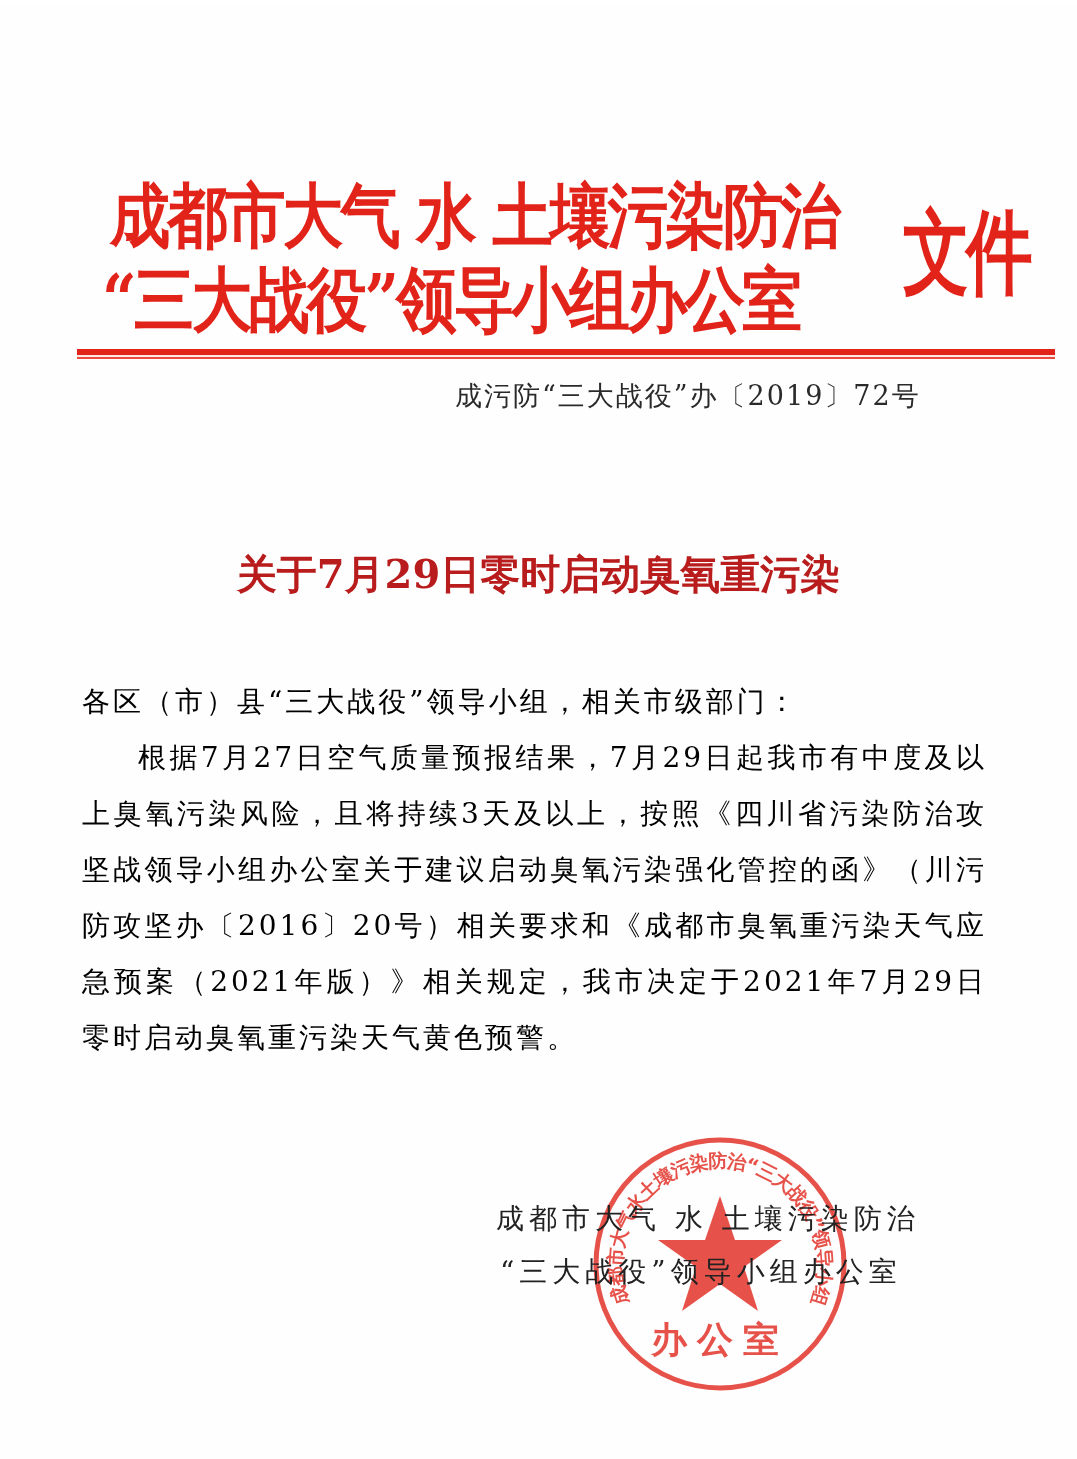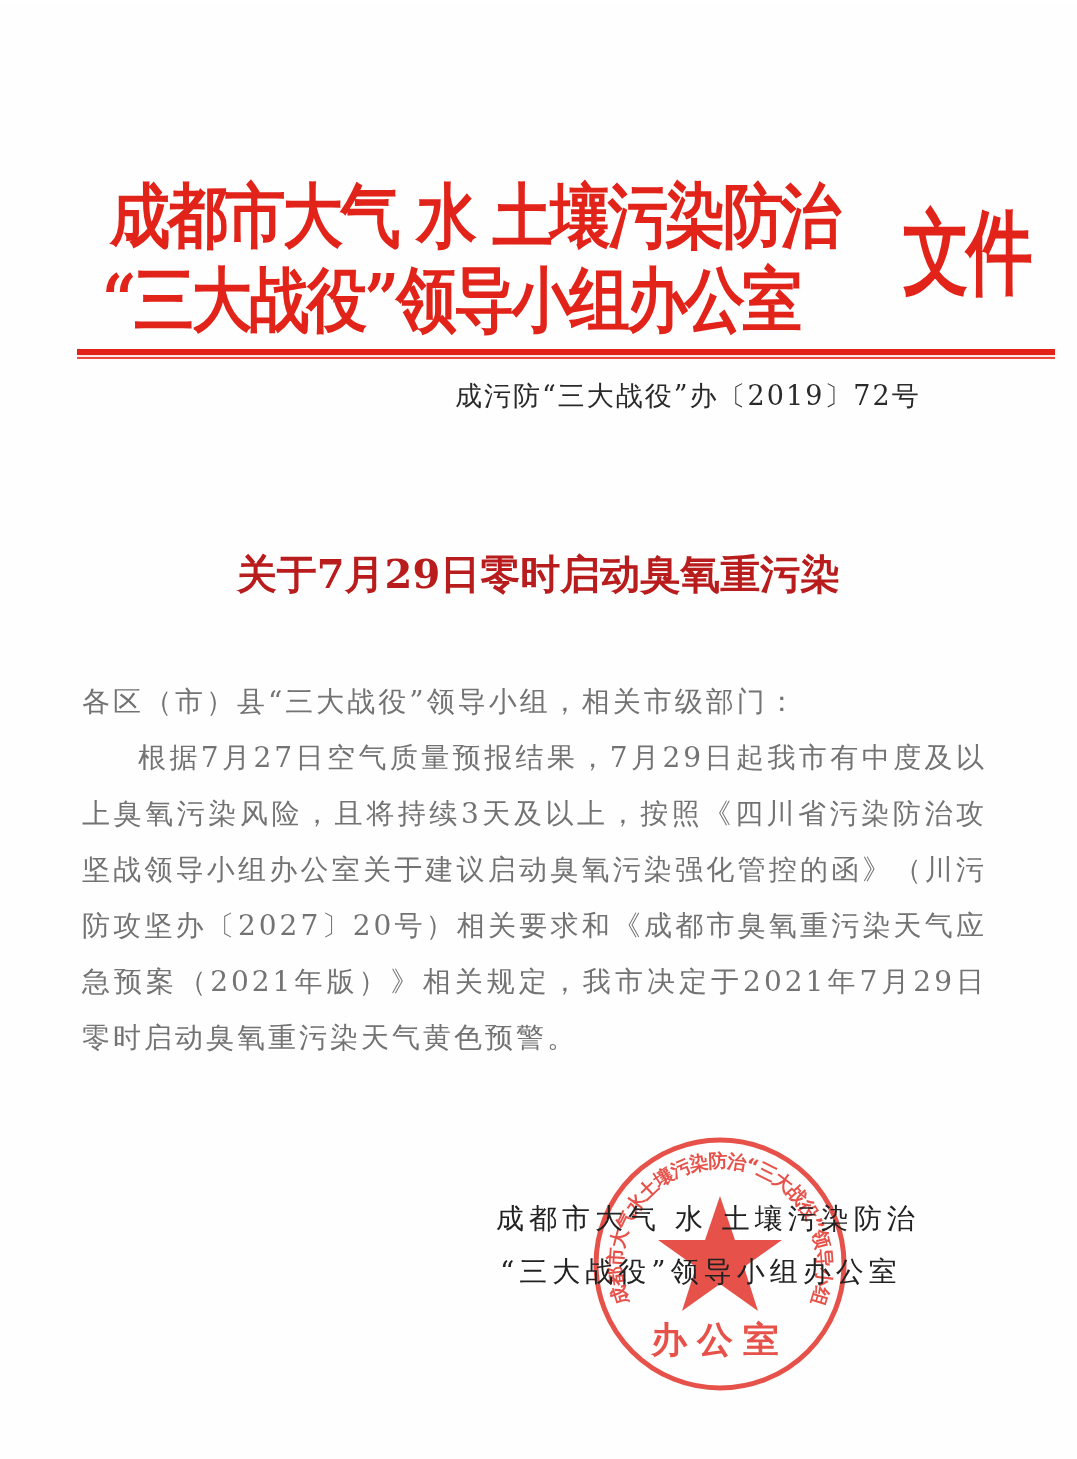--- a/index.html
+++ b/index.html
@@ -117,21 +117,21 @@
     }
 
     
     .body {
       position: absolute;
       left: 82px;
       top: 668px;
       width: 905px;
       font-size: 28px;
       line-height: 56px;
-      color: #737373;
+      color: #000000;
       letter-spacing: 3px;
     }
     .salutation {
       display: block;
       white-space: nowrap;
     }
     .para {
       display: block;
       text-indent: 56px;
       text-align: justify;
@@ -184,21 +184,21 @@
   </div>
 
   <div class="doc-number">成污防“三大战役”办〔2019〕72号</div>
 
   <div class="title">
     <span>关于7月29日零时启动臭氧重污染</span>
   </div>
 
   <div class="body">
     <span class="salutation">各区（市）县“三大战役”领导小组，相关市级部门：</span>
-    <span class="para">根据7月27日空气质量预报结果，7月29日起我市有中度及以上臭氧污染风险，且将持续3天及以上，按照《四川省污染防治攻坚战领导小组办公室关于建议启动臭氧污染强化管控的函》（川污防攻坚办〔2027〕20号）相关要求和《成都市臭氧重污染天气应急预案（2021年版）》相关规定，我市决定于2021年7月29日零时启动臭氧重污染天气黄色预警。</span>
+    <span class="para">根据7月27日空气质量预报结果，7月29日起我市有中度及以上臭氧污染风险，且将持续3天及以上，按照《四川省污染防治攻坚战领导小组办公室关于建议启动臭氧污染强化管控的函》（川污防攻坚办〔2016〕20号）相关要求和《成都市臭氧重污染天气应急预案（2021年版）》相关规定，我市决定于2021年7月29日零时启动臭氧重污染天气黄色预警。</span>
   </div>
 
   <svg class="stamp" viewBox="0 0 260 260" xmlns="http://www.w3.org/2000/svg">
     <defs>
       <path id="ringPath" d="M 40 170 A 98 98 0 1 1 220 170" fill="none"></path>
     </defs>
     <circle cx="130" cy="130" r="124" fill="none" stroke="#e33b32" stroke-width="5"></circle>
     <text font-family="DejaVu Sans, sans-serif" font-weight="bold" font-size="19" fill="#e33b32" letter-spacing="-1">
       <textPath href="#ringPath" startOffset="50%" text-anchor="middle">成都市大气水土壤污染防治“三大战役”领导小组</textPath>
     </text>

